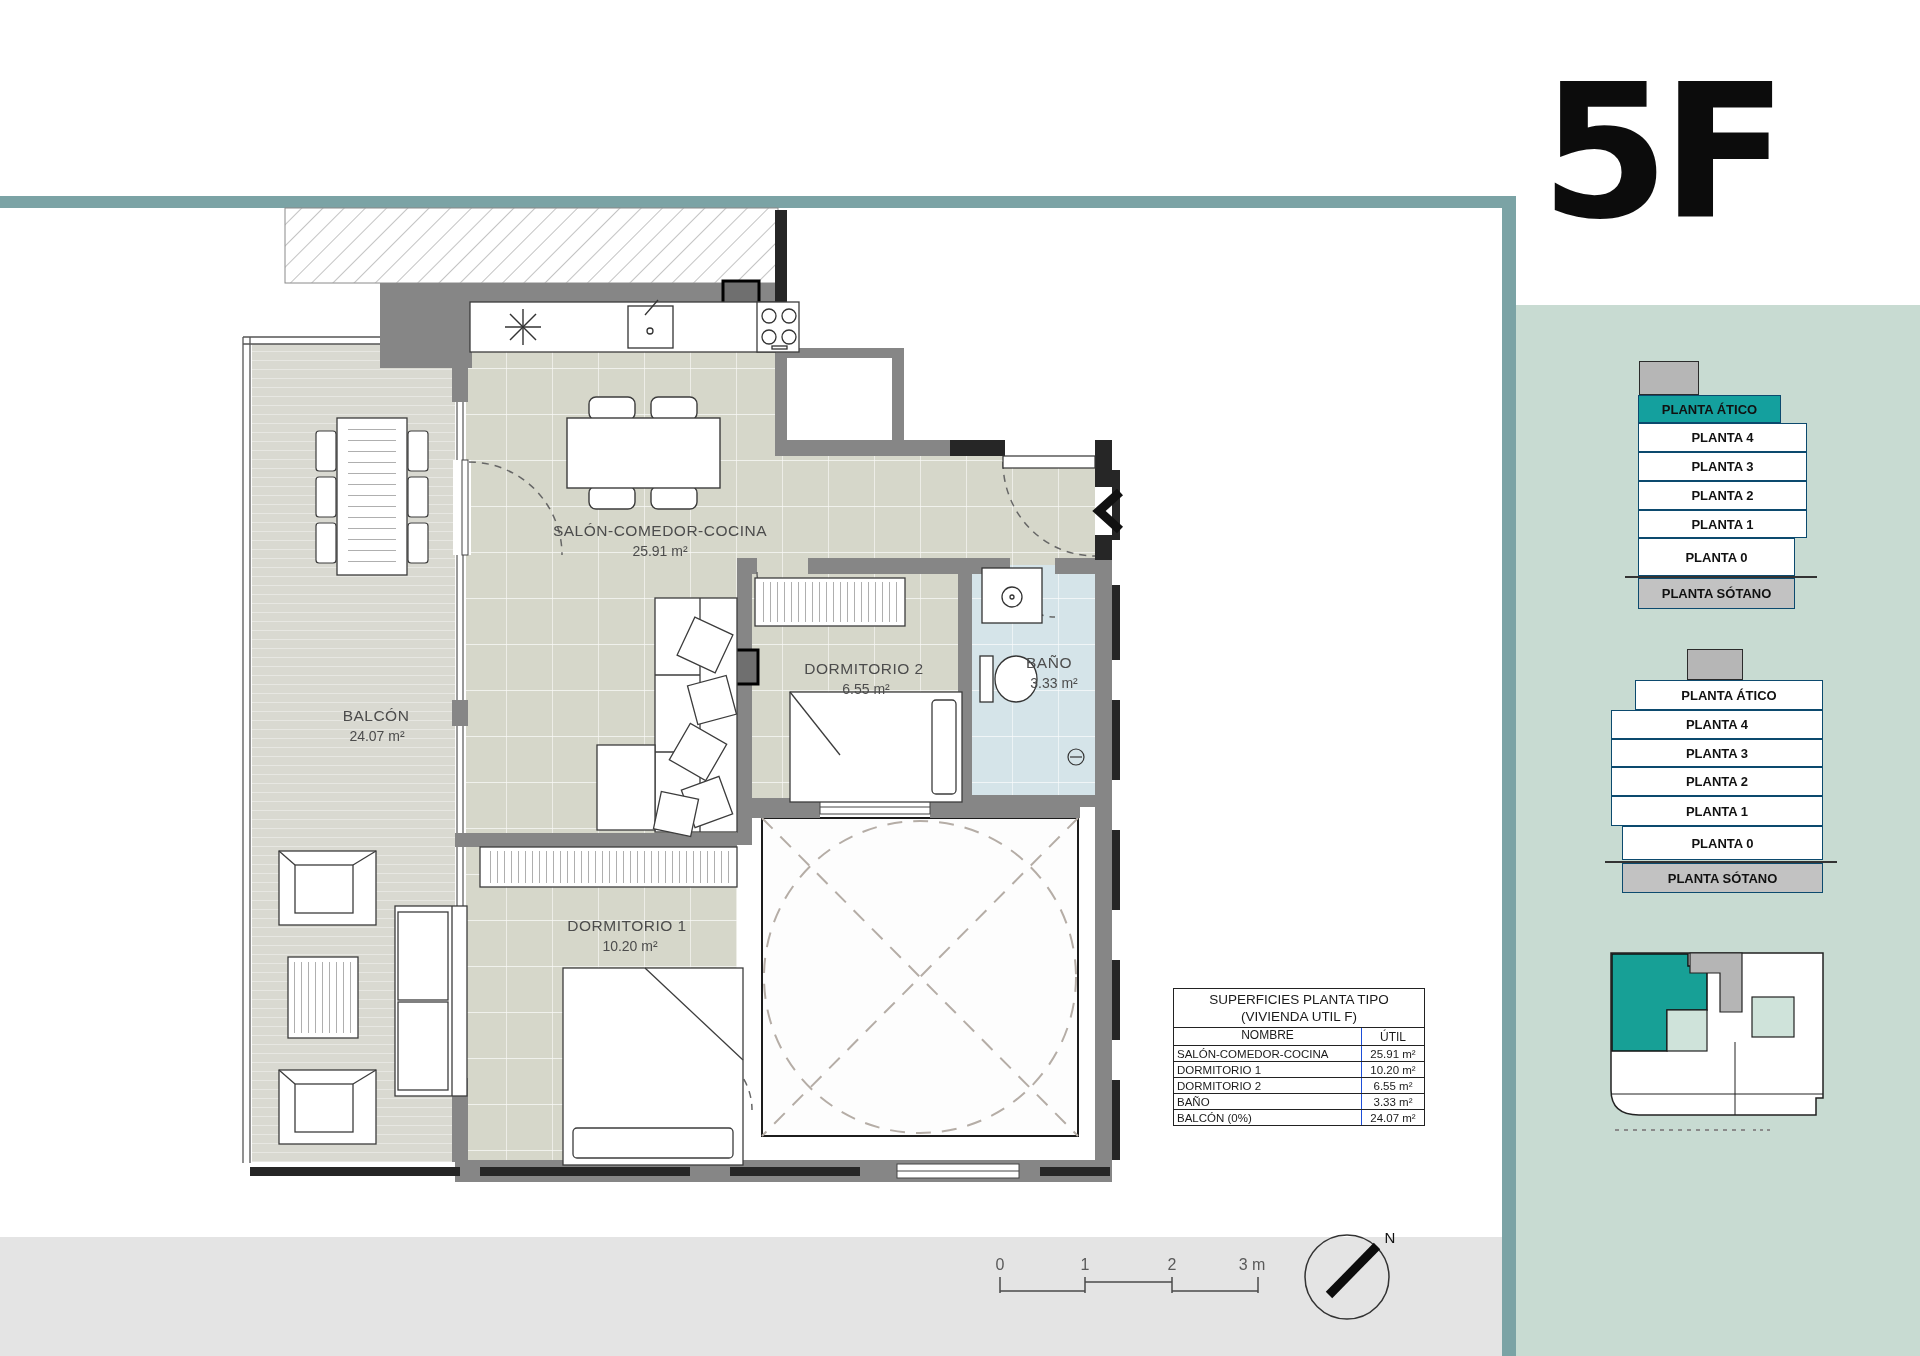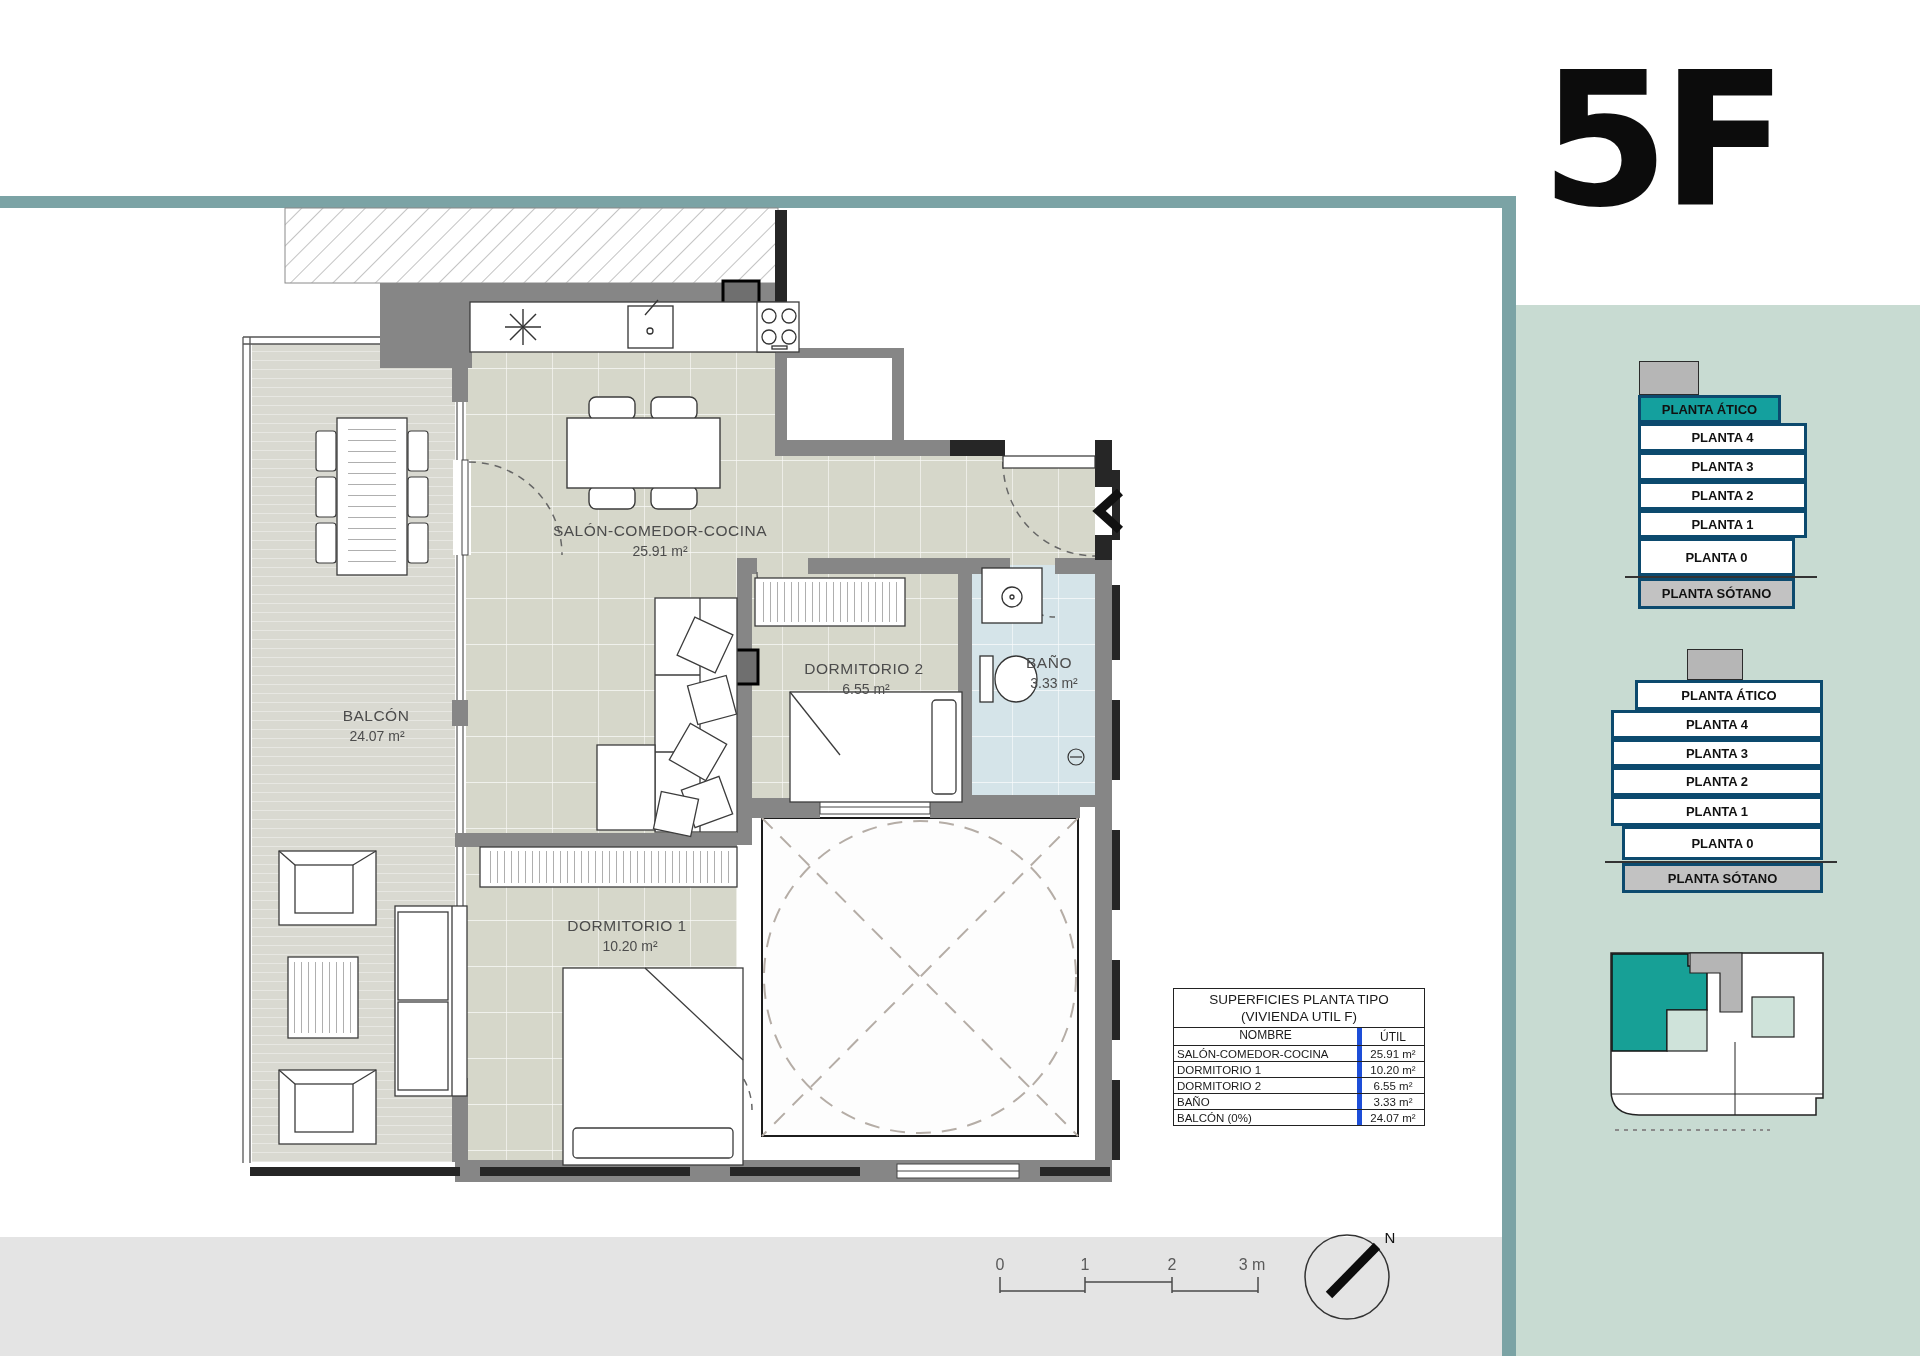--- a/index.html
+++ b/index.html
@@ -4,41 +4,41 @@
 <style>
   html,body{margin:0;padding:0;background:#ffffff;}
   .page{position:relative;width:1920px;height:1356px;background:#fff;overflow:hidden;
         font-family:"Liberation Sans",sans-serif;color:#222;}
   .abs{position:absolute;}
   
   .sidebar-bg{left:1516px;top:305px;width:404px;height:1051px;background:#c8dbd2;}
   .border-top{left:0;top:196px;width:1516px;height:12px;background:#7ba3a5;}
   .border-right{left:1502px;top:196px;width:14px;height:1160px;background:#7ba3a5;}
   .bottom-band{left:0;top:1237px;width:1502px;height:119px;background:#e4e4e4;}
-  .unit-code{left:1530px;top:48px;width:260px;text-align:center;
+  .unit-code{left:1530px;top:60px;width:260px;text-align:center;
              font:bold 185px "DejaVu Sans",sans-serif;letter-spacing:-8px;line-height:1;color:#0c0c0c;}
   .main-title{left:202px;top:1253px;font:bold 55px "DejaVu Sans",sans-serif;letter-spacing:1px;color:#141414;white-space:nowrap;}
   
-  .floor-row{position:absolute;box-sizing:border-box;border:3px solid #0c4a6e;background:#fff;
+  .floor-row{position:absolute;box-sizing:border-box;border:1px solid #0c4a6e;background:#fff;
              display:flex;align-items:center;justify-content:center;
              font:bold 13px "Liberation Sans",sans-serif;color:#111;white-space:nowrap;}
   .floor-row.teal{background:#14a09e;}
   .floor-row.gray{background:#c2c2c2;}
   .roof-box{position:absolute;box-sizing:border-box;border:1px solid #2b2b2b;background:#b6b6b6;}
   .ground-line{position:absolute;height:2px;background:#333;}
   
   .surf-table{left:1173px;top:953px;width:252px;font-family:"Liberation Sans",sans-serif;color:#1a1a1a;}
   .st-box{box-sizing:border-box;border:1px solid #222;background:#fff;margin-top:35px;}
   .st-header{border-bottom:1px solid #222;text-align:center;font-size:13.5px;line-height:17px;padding:2px 0;}
   .st-cols{display:flex;border-bottom:1px solid #222;height:17px;font-size:12px;align-items:flex-start;}
   .st-cols .st-name{text-align:center;padding-left:0;}
   .st-row{display:flex;height:15px;border-bottom:1px solid #222;font-size:11.5px;align-items:center;}
   .st-row:last-child{border-bottom:none;gap:40px;}
   .st-name{flex:1;padding-left:3px;white-space:nowrap;overflow:hidden;}
-  .st-util{width:62px;border-left:5px solid #1d4ed8;text-align:center;align-self:stretch;display:flex;align-items:center;justify-content:center;}
+  .st-util{width:62px;border-left:1px solid #1d4ed8;text-align:center;align-self:stretch;display:flex;align-items:center;justify-content:center;}
   .st-gap{height:27px;}
   .st-total{display:flex;height:23px;border-bottom:1px solid #222;font-size:13px;align-items:center;}
   .st-total:last-child{border-bottom:none;}
   .st-util.orange{background:#f0b43c;}
   
   text{font-family:"Liberation Sans",sans-serif;}
   .room-name{font-size:15.5px;fill:#4c4c4c;letter-spacing:.5px;}
   .room-area{font-size:14px;fill:#4c4c4c;}
   .tick-label{font-size:16px;fill:#5a5a5a;}
   .north-label{font-size:15px;fill:#111;}

